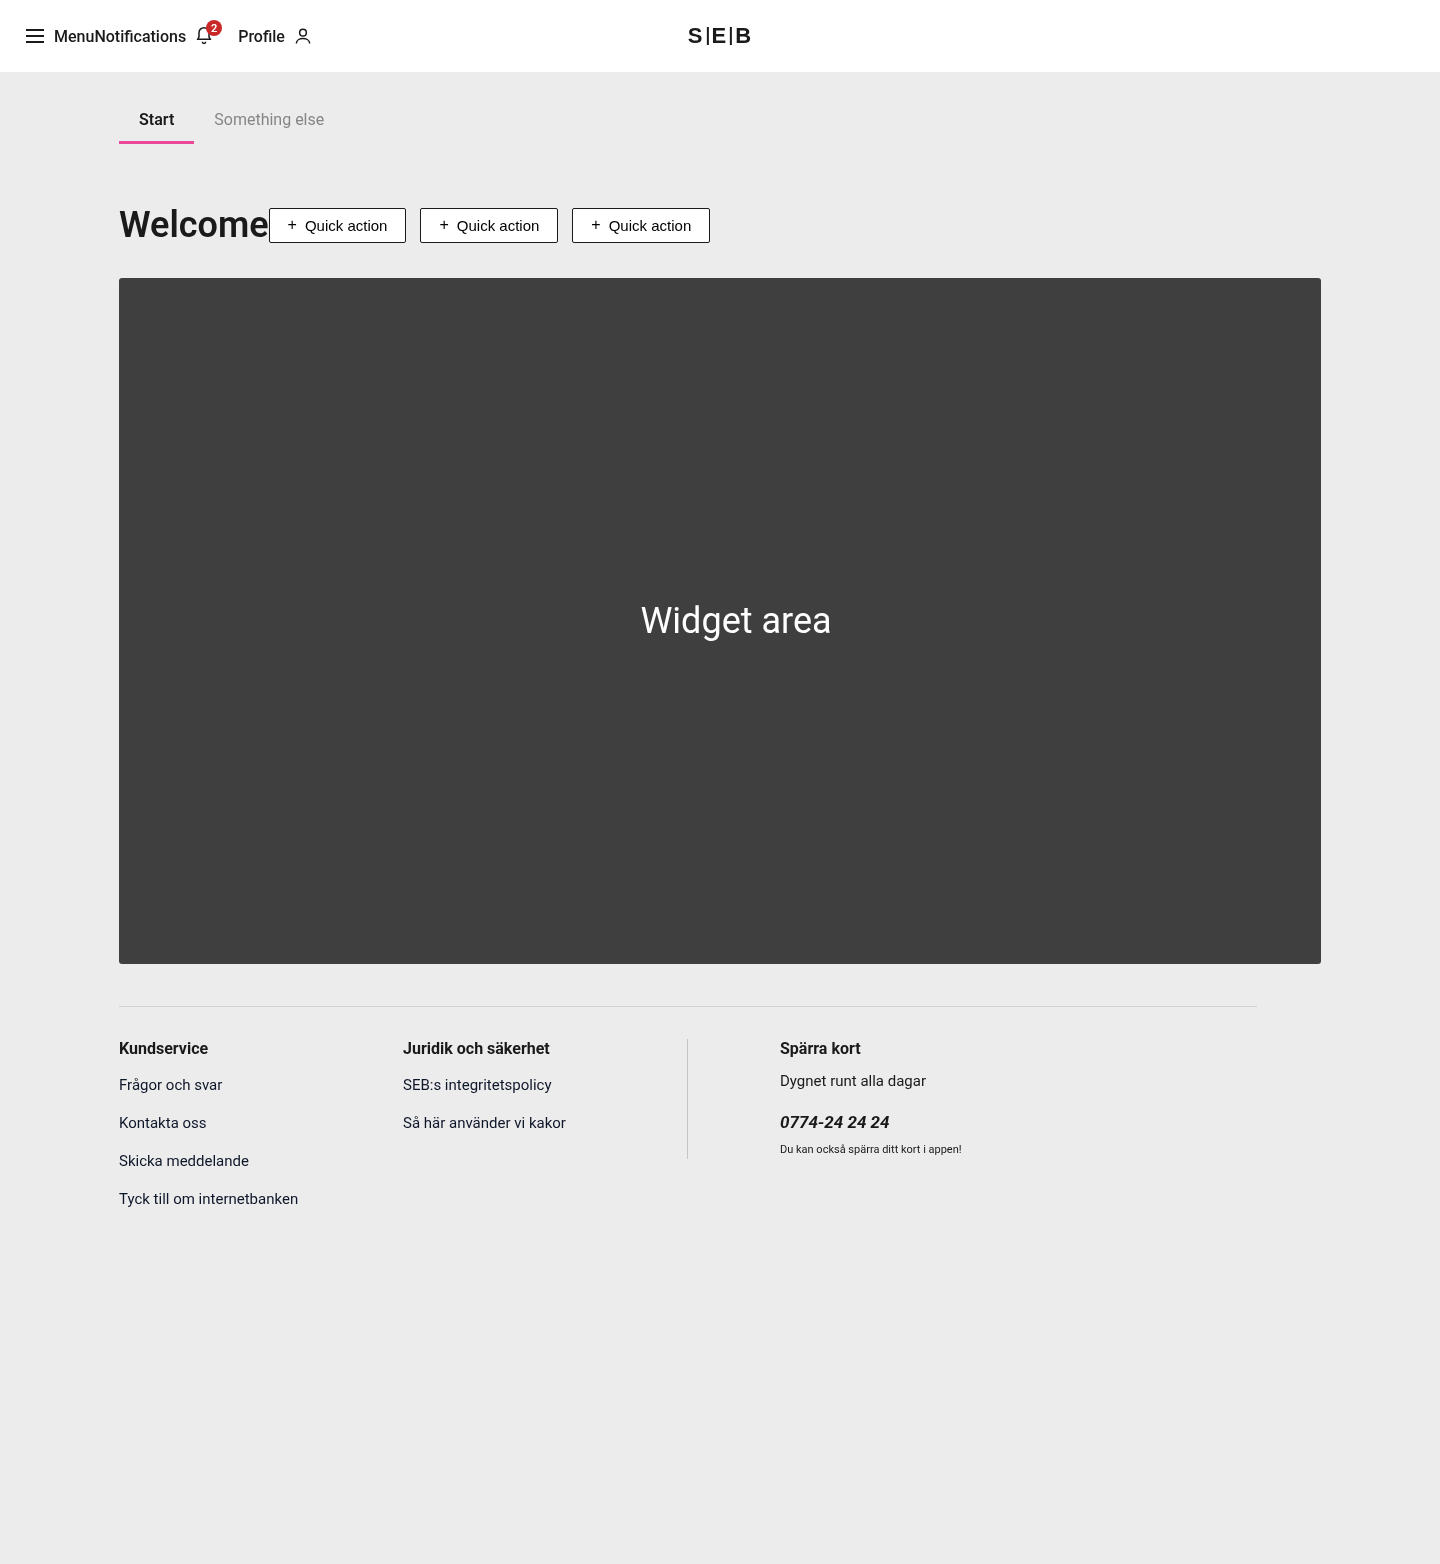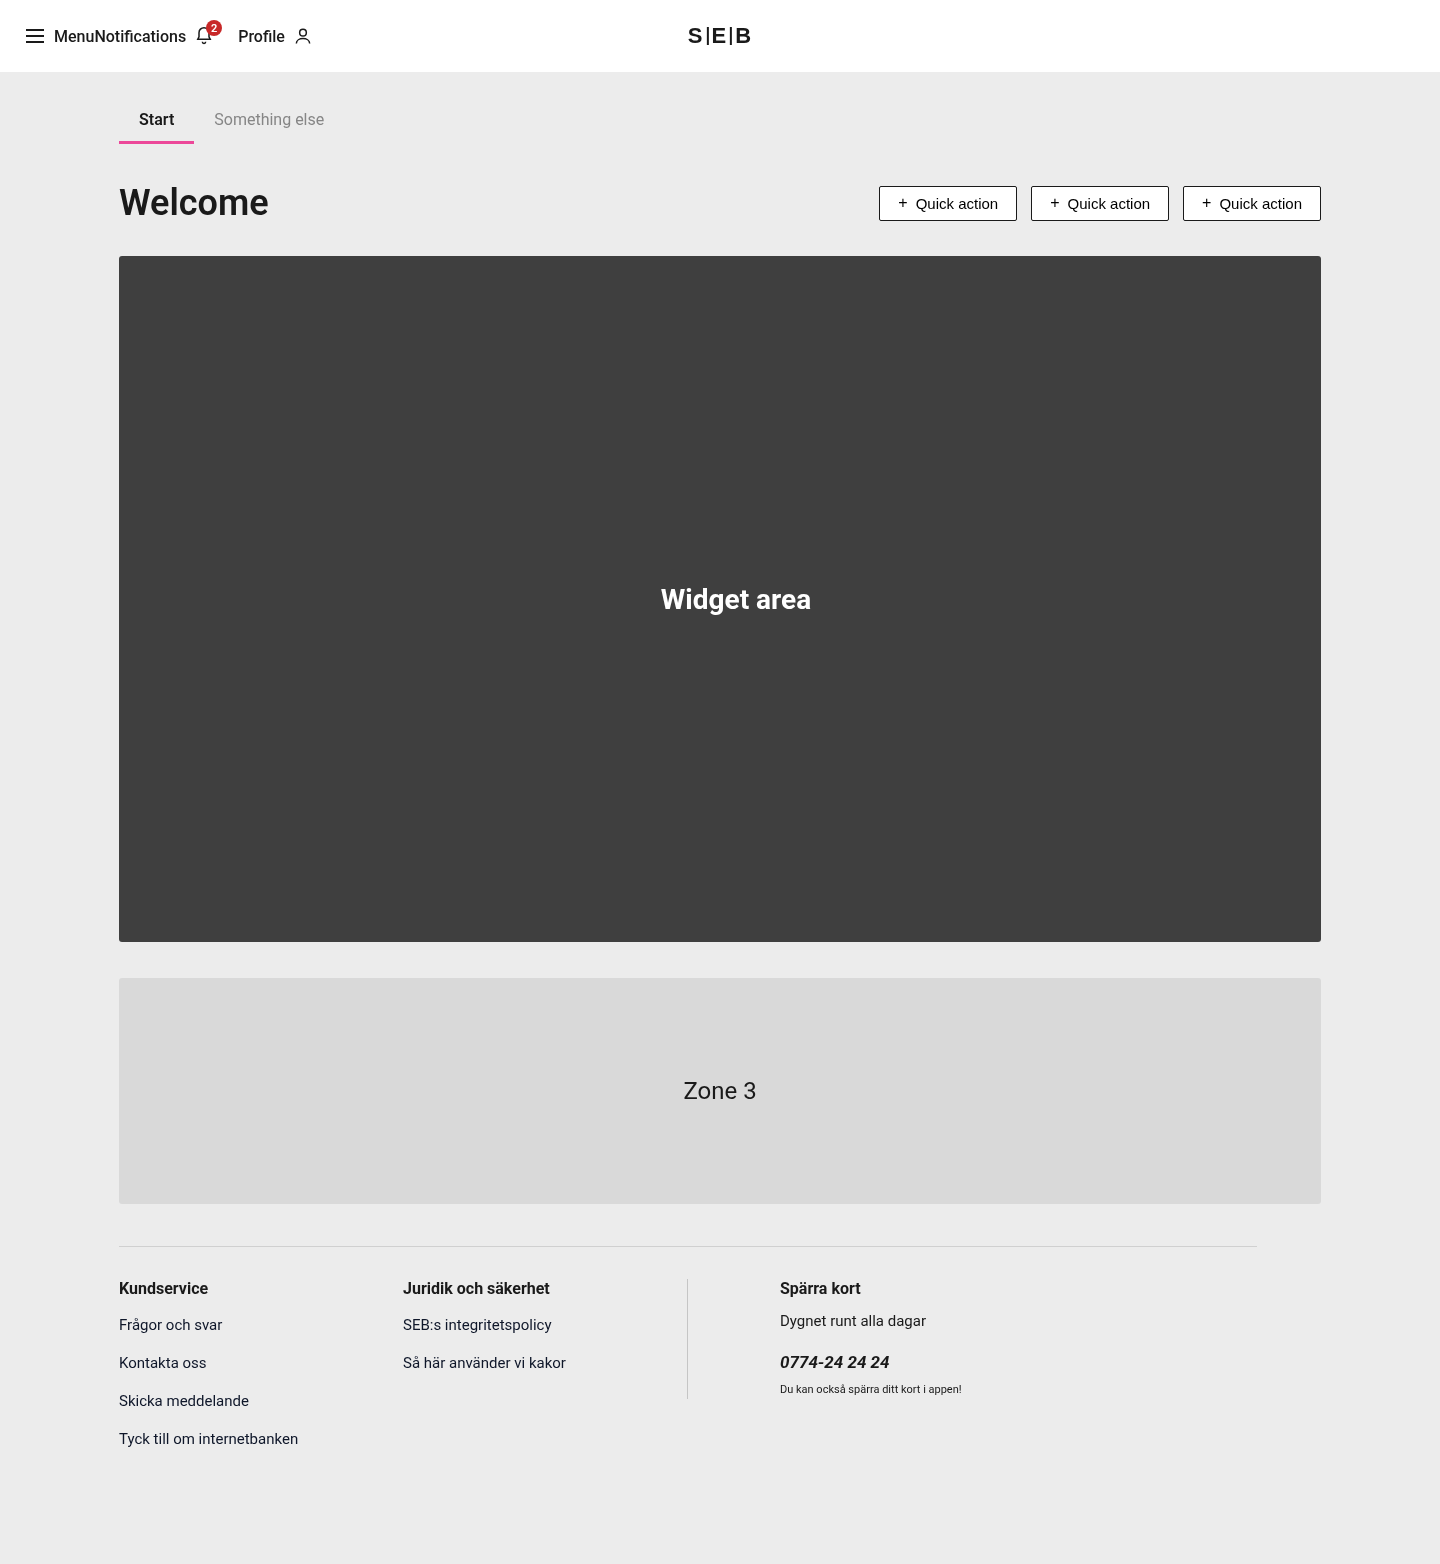--- a/index.html
+++ b/index.html
@@ -123,22 +123,22 @@
     .tab.active {
       color: #1a1a1a;
       font-weight: 600;
       border-bottom: 3px solid #ec4899;
       background: #ececec;
     }
     
     .heading-row {
       display: flex;
       align-items: center;
-      justify-content: space-between;
-      margin-top: 38px;
+      justify-content: flex-start;
+      margin-top: 60px;
     }
     .page-title {
       font-size: 36px;
       font-weight: 600;
     }
     .actions {
       display: flex;
       gap: 14px;
     }
     .action-btn {
@@ -160,22 +160,22 @@
     
     .widget-area {
       margin-top: 32px;
       background: #3f3f3f;
       height: 686px;
       border-radius: 3px;
       display: flex;
       align-items: center;
       justify-content: center;
       color: #fff;
-      font-size: 28px;
-      font-weight: 700;
+      font-size: 36px;
+      font-weight: 400;
       padding-left: 32px;
     }
     
     .zone3 {
       margin-top: 36px;
       background: #d9d9d9;
       height: 226px;
       border-radius: 3px;
       display: flex;
       align-items: center;
@@ -311,23 +311,20 @@
         <span class="plus-icon">+</span>
         <span>Quick action</span>
       </button>
     </div>
   </div>
 
   <div class="widget-area">
     <span>Widget area</span>
   </div>
 
-  <div class="zone3">
-    <span>Zone 3</span>
-  </div>
 
   <hr class="divider">
 
   <div class="footer">
     <div class="footer-col">
       <h4>Kundservice</h4>
       <a>Frågor och svar</a>
       <a>Kontakta oss</a>
       <a>Skicka meddelande</a>
       <a>Tyck till om internetbanken</a>

